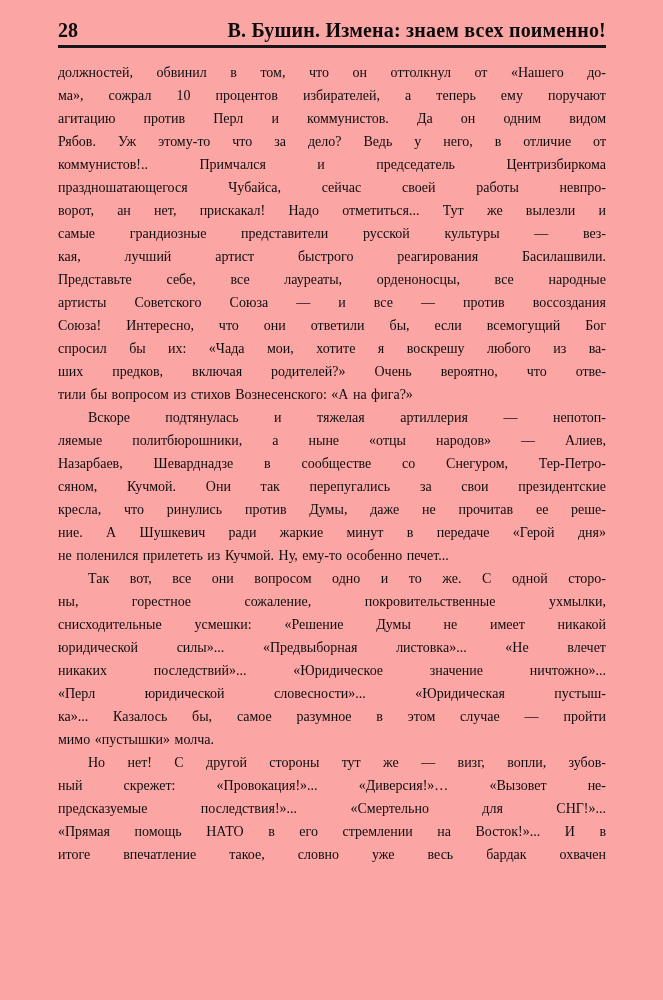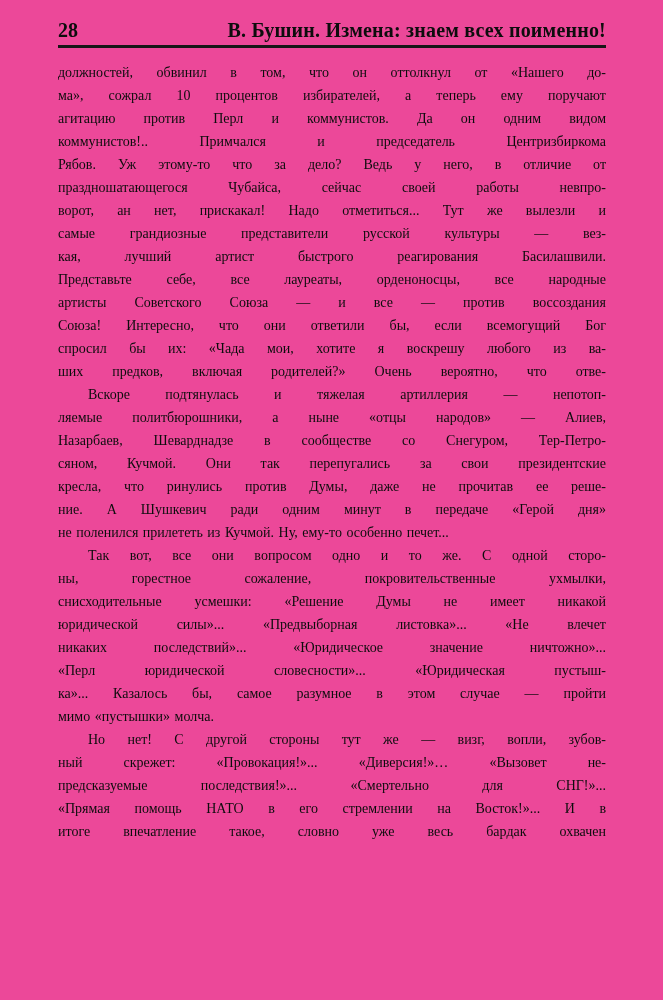--- a/index.html
+++ b/index.html
@@ -5,21 +5,21 @@
   html, body {
     margin: 0;
     padding: 0;
     background: #e8e8e8;
   }
   .page {
     position: relative;
     width: 663px;
     height: 1000px;
     margin: 0 auto;
-    background: #ec4899;
+    background: #fca5a5;
     box-sizing: border-box;
     padding: 19px 57px 0 58px;
     font-family: "Liberation Serif", "DejaVu Serif", serif;
     color: #0d0d0d;
     overflow: hidden;
   }
   .running-header {
     display: flex;
     justify-content: space-between;
     align-items: baseline;
@@ -62,37 +62,38 @@
 <div class="page">
   <div class="running-header">
     <span class="pnum">28</span>
     <span class="rtitle">В. Бушин. Измена: знаем всех поименно!</span>
   </div>
   <div class="header-rule"></div>
   <div class="page-text">
       <div class="line">должностей, обвинил в том, что он оттолкнул от «Нашего до-</div>
       <div class="line">ма», сожрал 10 процентов избирателей, а теперь ему поручают</div>
       <div class="line">агитацию против Перл и коммунистов. Да он одним видом</div>
+      <div class="line">Рябов. Уж этому-то что за дело? Ведь у него, в отличие от</div>
       <div class="line">коммунистов!.. Примчался и председатель Центризбиркома</div>
-      <div class="line">Рябов. Уж этому-то что за дело? Ведь у него, в отличие от</div>
       <div class="line">праздношатающегося Чубайса, сейчас своей работы невпро-</div>
       <div class="line">ворот, ан нет, прискакал! Надо отметиться... Тут же вылезли и</div>
       <div class="line">самые грандиозные представители русской культуры — вез-</div>
       <div class="line">кая, лучший артист быстрого реагирования Басилашвили.</div>
       <div class="line">Представьте себе, все лауреаты, орденоносцы, все народные</div>
       <div class="line">артисты Советского Союза — и все — против воссоздания</div>
       <div class="line">Союза! Интересно, что они ответили бы, если всемогущий Бог</div>
       <div class="line">спросил бы их: «Чада мои, хотите я воскрешу любого из ва-</div>
       <div class="line">ших предков, включая родителей?» Очень вероятно, что отве-</div>
+      <div class="line no-just">тили бы вопросом из стихов Вознесенского: «А на фига?»</div>
       <div class="line indent">Вскоре подтянулась и тяжелая артиллерия — непотоп-</div>
       <div class="line">ляемые политбюрошники, а ныне «отцы народов» — Алиев,</div>
       <div class="line">Назарбаев, Шеварднадзе в сообществе со Снегуром, Тер-Петро-</div>
       <div class="line">сяном, Кучмой. Они так перепугались за свои президентские</div>
       <div class="line">кресла, что ринулись против Думы, даже не прочитав ее реше-</div>
-      <div class="line">ние. А Шушкевич ради одним минут в передаче «Герой дня»</div>
+      <div class="line">ние. А Шушкевич ради жаркие минут в передаче «Герой дня»</div>
       <div class="line no-just">не поленился прилететь из Кучмой. Ну, ему-то особенно печет...</div>
       <div class="line indent">Так вот, все они вопросом одно и то же. С одной сторо-</div>
       <div class="line">ны, горестное сожаление, покровительственные ухмылки,</div>
       <div class="line">снисходительные усмешки: «Решение Думы не имеет никакой</div>
       <div class="line">юридической силы»... «Предвыборная листовка»... «Не влечет</div>
       <div class="line">никаких последствий»... «Юридическое значение ничтожно»...</div>
       <div class="line">«Перл юридической словесности»... «Юридическая пустыш-</div>
       <div class="line">ка»... Казалось бы, самое разумное в этом случае — пройти</div>
       <div class="line no-just">мимо «пустышки» молча.</div>
       <div class="line indent">Но нет! С другой стороны тут же — визг, вопли, зубов-</div>

